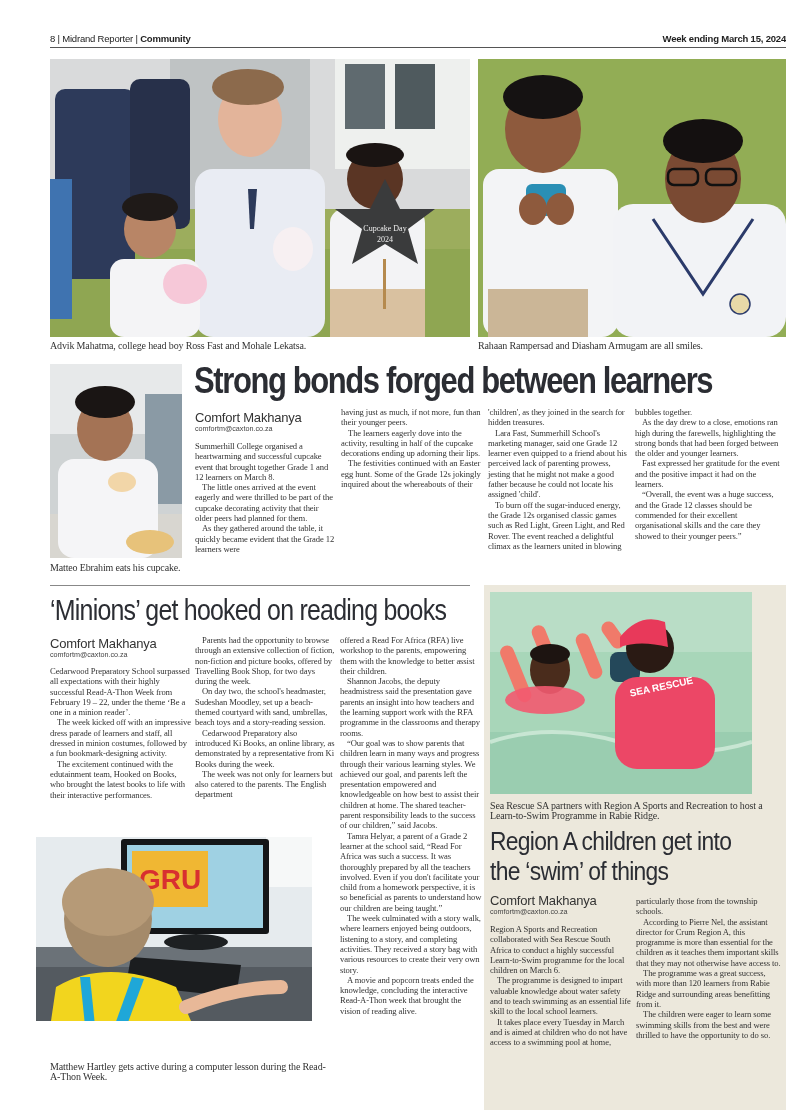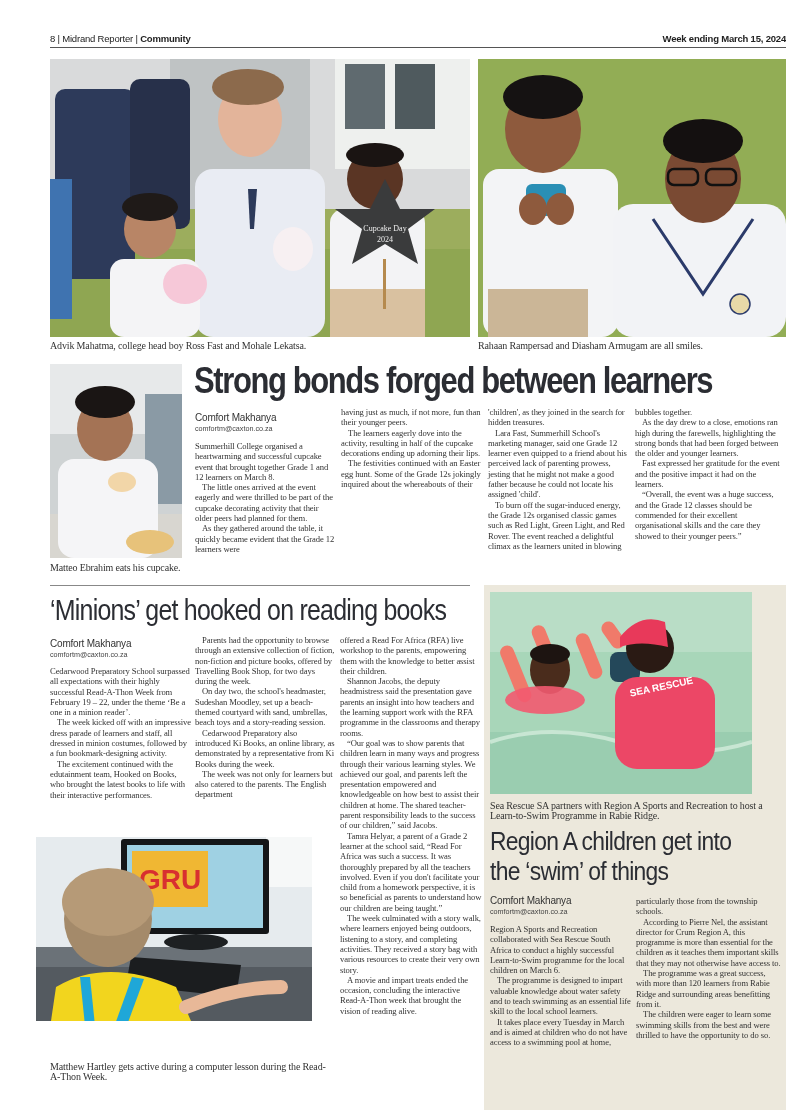--- a/index.html
+++ b/index.html
@@ -17,21 +17,21 @@
 
   
   .photo { overflow: hidden; }
   .caption { font-family: Liberation Serif, serif; font-size: 10px; color: #333; line-height: 10px; letter-spacing: -0.15px; }
 
   
   .hl-strong { font-family: "Liberation Sans", sans-serif; font-weight: bold; font-size: 36px; letter-spacing: -1.6px; color: #2b2d33; transform: scaleX(0.86); transform-origin: left top; white-space: nowrap; }
   .hl-light { font-family: "Liberation Sans", sans-serif; font-size: 27px; letter-spacing: -0.9px; color: #2b2d33; white-space: nowrap; transform: scaleX(0.86); transform-origin: left top; }
   .hl-region { font-family: "Liberation Sans", sans-serif; font-size: 26px; line-height: 30px; letter-spacing: -0.8px; color: #2b2d33; transform: scaleX(0.88); transform-origin: left top; white-space: nowrap; }
 
-  .byline-name { font-family: "Liberation Sans", sans-serif; font-size: 10px; color: #333; letter-spacing: -0.2px; line-height: 12px; }
+  .byline-name { font-family: "Liberation Sans", sans-serif; font-size: 13px; color: #333; letter-spacing: -0.2px; line-height: 12px; }
   .byline-email { font-family: "Liberation Sans", sans-serif; font-size: 7.2px; color: #444; line-height: 9px; }
 
   .col { font-size: 8.6px; line-height: 10.3px; color: #333; text-align: left; letter-spacing: -0.1px; }
   .col p { text-indent: 7px; }
   .col p.first { text-indent: 0; }
 
   .section-rule { left: 38px; top: 585px; width: 420px; height: 1px; background: #888; }
 
   .sidebar { left: 472px; top: 585px; width: 302px; height: 525px; background: #ece8dc; }
 </style>
@@ -178,21 +178,21 @@
   <p>On day two, the school's headmaster, Sudeshan Moodley, set up a beach-themed courtyard with sand, umbrellas, beach toys and a story-reading session.</p>
   <p>Cedarwood Preparatory also introduced Ki Books, an online library, as demonstrated by a representative from Ki Books during the week.</p>
   <p>The week was not only for learners but also catered to the parents. The English department</p>
 </div>
 <div class="abs col" style="left:328px; top:635px; width:142px;">
   <p class="first">offered a Read For Africa (RFA) live workshop to the parents, empowering them with the knowledge to better assist their children.</p>
   <p>Shannon Jacobs, the deputy headmistress said the presentation gave parents an insight into how teachers and the learning support work with the RFA programme in the classrooms and therapy rooms.</p>
   <p>“Our goal was to show parents that children learn in many ways and progress through their various learning styles. We achieved our goal, and parents left the presentation empowered and knowledgeable on how best to assist their children at home. The shared teacher-parent responsibility leads to the success of our children,” said Jacobs.</p>
   <p>Tamra Helyar, a parent of a Grade 2 learner at the school said, “Read For Africa was such a success. It was thoroughly prepared by all the teachers involved. Even if you don't facilitate your child from a homework perspective, it is so beneficial as parents to understand how our children are being taught.”</p>
   <p>The week culminated with a story walk, where learners enjoyed being outdoors, listening to a story, and completing activities. They received a story bag with various resources to create their very own story.</p>
-  <p>A movie and impart treats ended the occasion, concluding the interactive Read-A-Thon week that brought the vision of reading alive.</p>
+  <p>A movie and popcorn treats ended the knowledge, concluding the interactive Read-A-Thon week that brought the vision of reading alive.</p>
 </div>
 
 <div class="abs photo" style="left:24px; top:837px; width:276px; height:184px;">
   <svg width="276" height="218" viewBox="0 0 276 218">
     <rect width="276" height="218" fill="#e6ebee"></rect>
     <rect x="0" y="120" width="276" height="98" fill="#545a60"></rect>
     <rect x="0" y="110" width="276" height="20" fill="#6b7278"></rect>
     <rect x="230" y="0" width="46" height="50" fill="#f6f8f8"></rect>
 
     <rect x="85" y="2" width="148" height="95" rx="3" fill="#141618"></rect>

